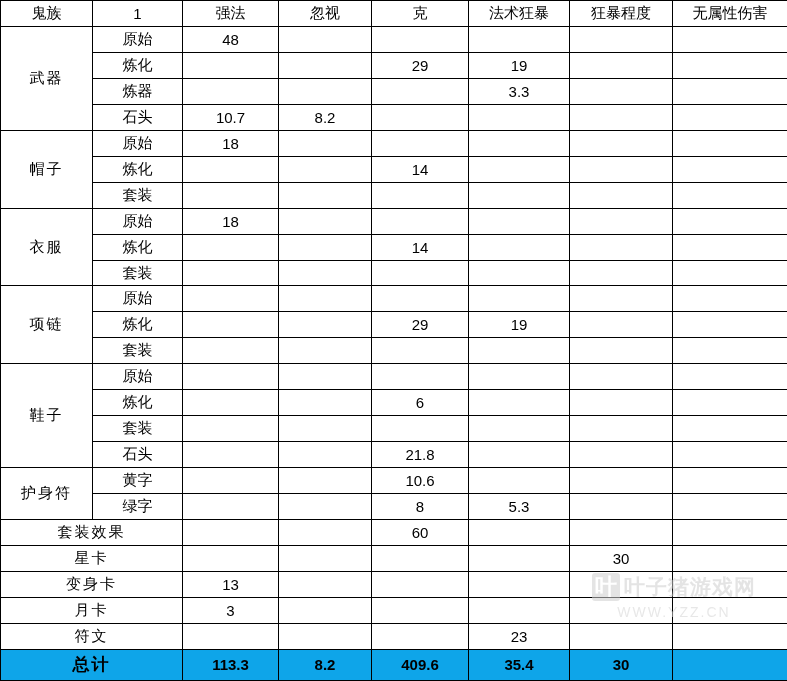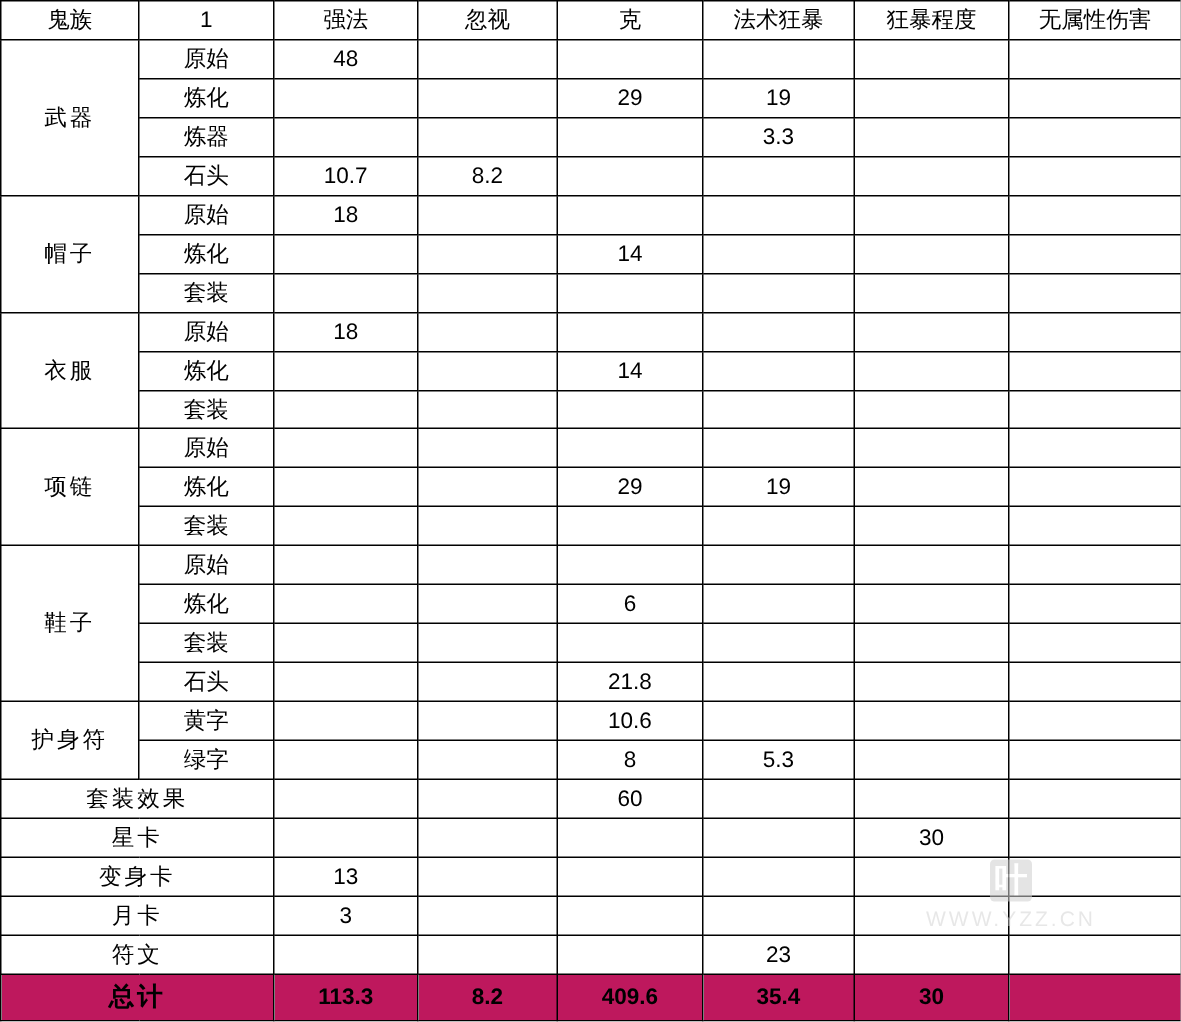--- a/index.html
+++ b/index.html
@@ -55,21 +55,21 @@
     font-size: 17px;
     letter-spacing: 2px;
   }
   td.sub {
     font-size: 15px;
   }
   td.val {
     font-size: 15px;
   }
   tr.total td {
-    background: #be185d;
+    background: #0ea5e9;
     font-weight: bold;
     margin-top: 40px;
   }
   tr.total td.cat {
     font-weight: bold;
     font-size: 17px;
     letter-spacing: 2px;
   }
   
   .watermark {
@@ -381,15 +381,16 @@
       <td class="val">35.4</td>
       <td class="val">30</td>
       <td class="val"></td>
     </tr>
   </tbody>
 </table>
 
 <div class="watermark">
   <div class="wm-row">
     <span class="wm-box">叶</span>
+    <span class="wm-text">叶子猪游戏网</span>
   </div>
   <div class="wm-url">WWW.YZZ.CN</div>
 </div>
 
 </body></html>

